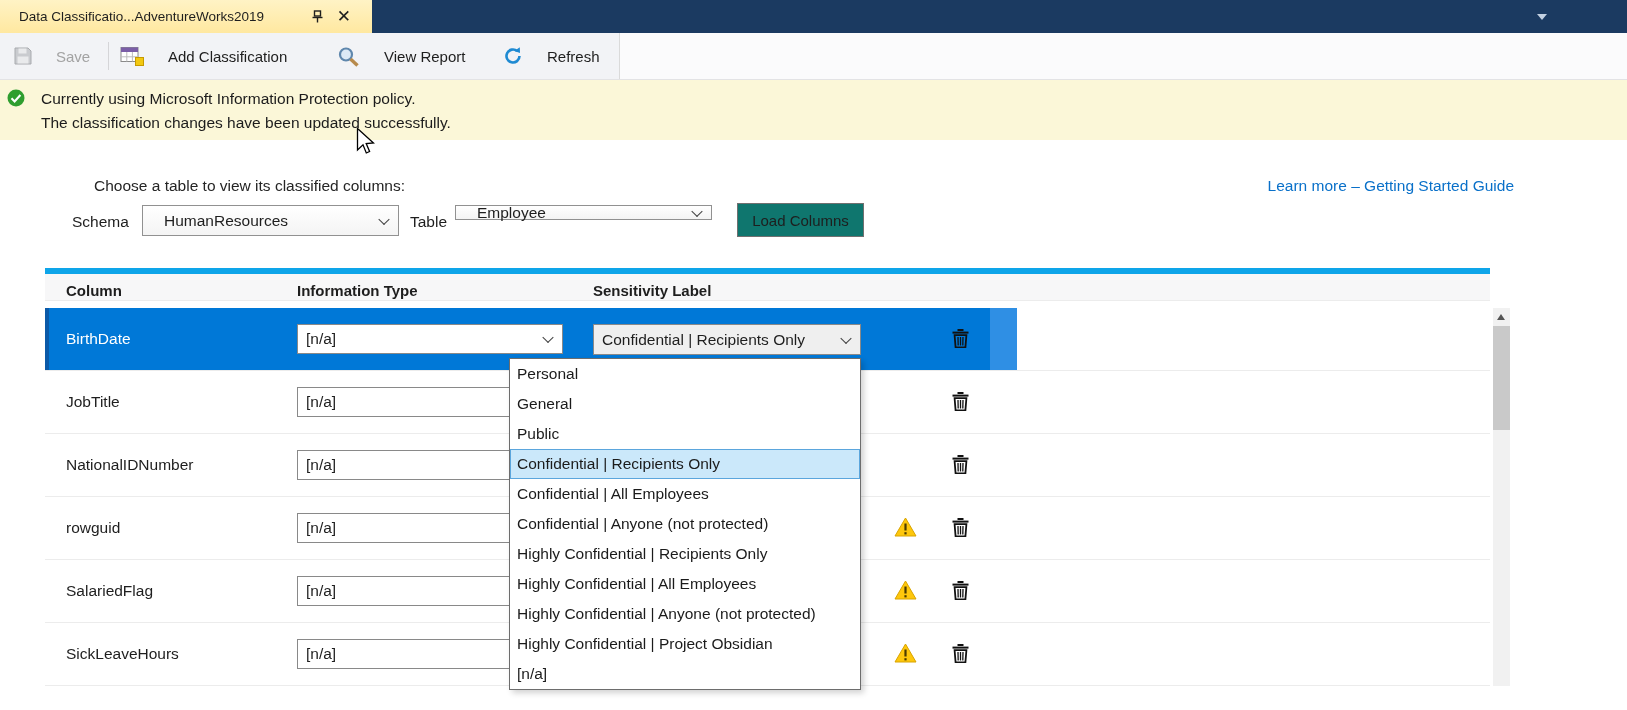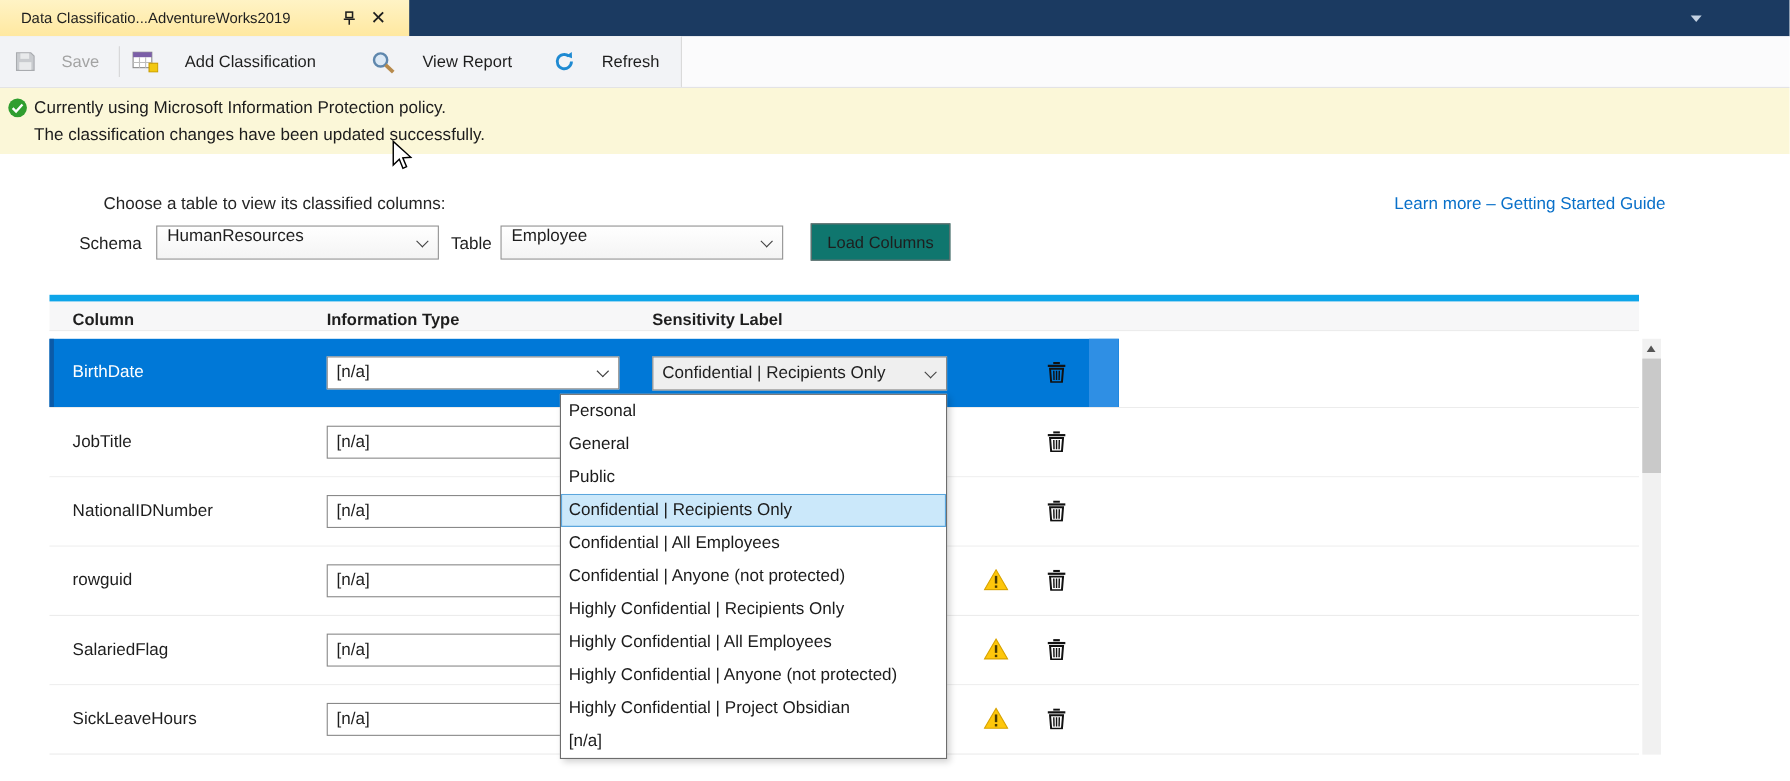--- a/index.html
+++ b/index.html
@@ -22,31 +22,31 @@
   .toolbar-main { position:absolute; left:0; top:0; width:620px; height:100%; background:#f2f3f6; border-right:1px solid #dadada; }
   .tb-btn { position:absolute; top:0; height:100%; display:flex; align-items:center; gap:24px; font-size:15px; color:#1e1e1e; }
   .tb-btn .tb-icon { display:flex; align-items:center; }
   .tb-btn.disabled .tb-label { color:#a3a3a3; }
   .tb-divider { position:absolute; left:108px; top:9px; bottom:9px; width:1px; background:#d5d5d8; }
   #tb-save { left:14px; } #tb-add { left:120px; } #tb-view { left:337px; } #tb-refresh { left:503px; }
 
   
   .infobar { position:absolute; left:0; top:80px; width:100%; height:60px; background:#fbf7d8; }
   .infobar .check { position:absolute; left:7px; top:9px; }
-  .infobar .lines { position:absolute; left:31px; top:7px; font-size:15.5px; color:#1c1c1c; line-height:24px; }
+  .infobar .lines { position:absolute; left:41px; top:7px; font-size:15.5px; color:#1c1c1c; line-height:24px; }
 
   
   .choose-label { position:absolute; left:50px; top:177px; font-size:15.5px; color:#252525;margin-left:44px; }
   .learn-link { position:absolute; right:113px; top:177px; font-size:15.5px; color:#0970c9; cursor:pointer; }
   .field-label { position:absolute; font-size:15.5px; color:#1e1e1e; }
   #schema-label { left:72px; top:213px; } #table-label { left:410px; top:213px; }
   .top-combo { position:absolute; background:linear-gradient(#ffffff,#f4f4f4); border:1px solid #919191;
-               display:flex; align-items:flex-start; padding-left:9px; font-size:15.5px; color:#1e1e1e; }
+               display:flex; align-items:center; padding-left:21px; font-size:15.5px; color:#1e1e1e; }
   #schema-combo { left:142px; top:205px; width:257px; height:31px; }
-  #table-combo  { left:455px; top:205px; width:257px; height:31px; }
+  #table-combo  { left:455px; top:205px; width:257px; height:15px; }
   .chevron { position:absolute; right:10px; top:50%; width:8px; height:8px;
              border-right:1.6px solid #404040; border-bottom:1.6px solid #404040;
              transform:translateY(-70%) rotate(45deg); }
   .load-btn { position:absolute; left:737px; top:203px; width:127px; height:34px; background:#0f766e;
               border:1px solid #707070; font-size:15px; color:#1e1e1e;
               display:flex; align-items:center; justify-content:center; }
 
   
   .grid-header { position:absolute; left:45px; top:268px; width:1445px; height:33px; background:#f7f7f8;
                  border-top:6px solid #0ea5e9; border-bottom:1px solid #ececec;

